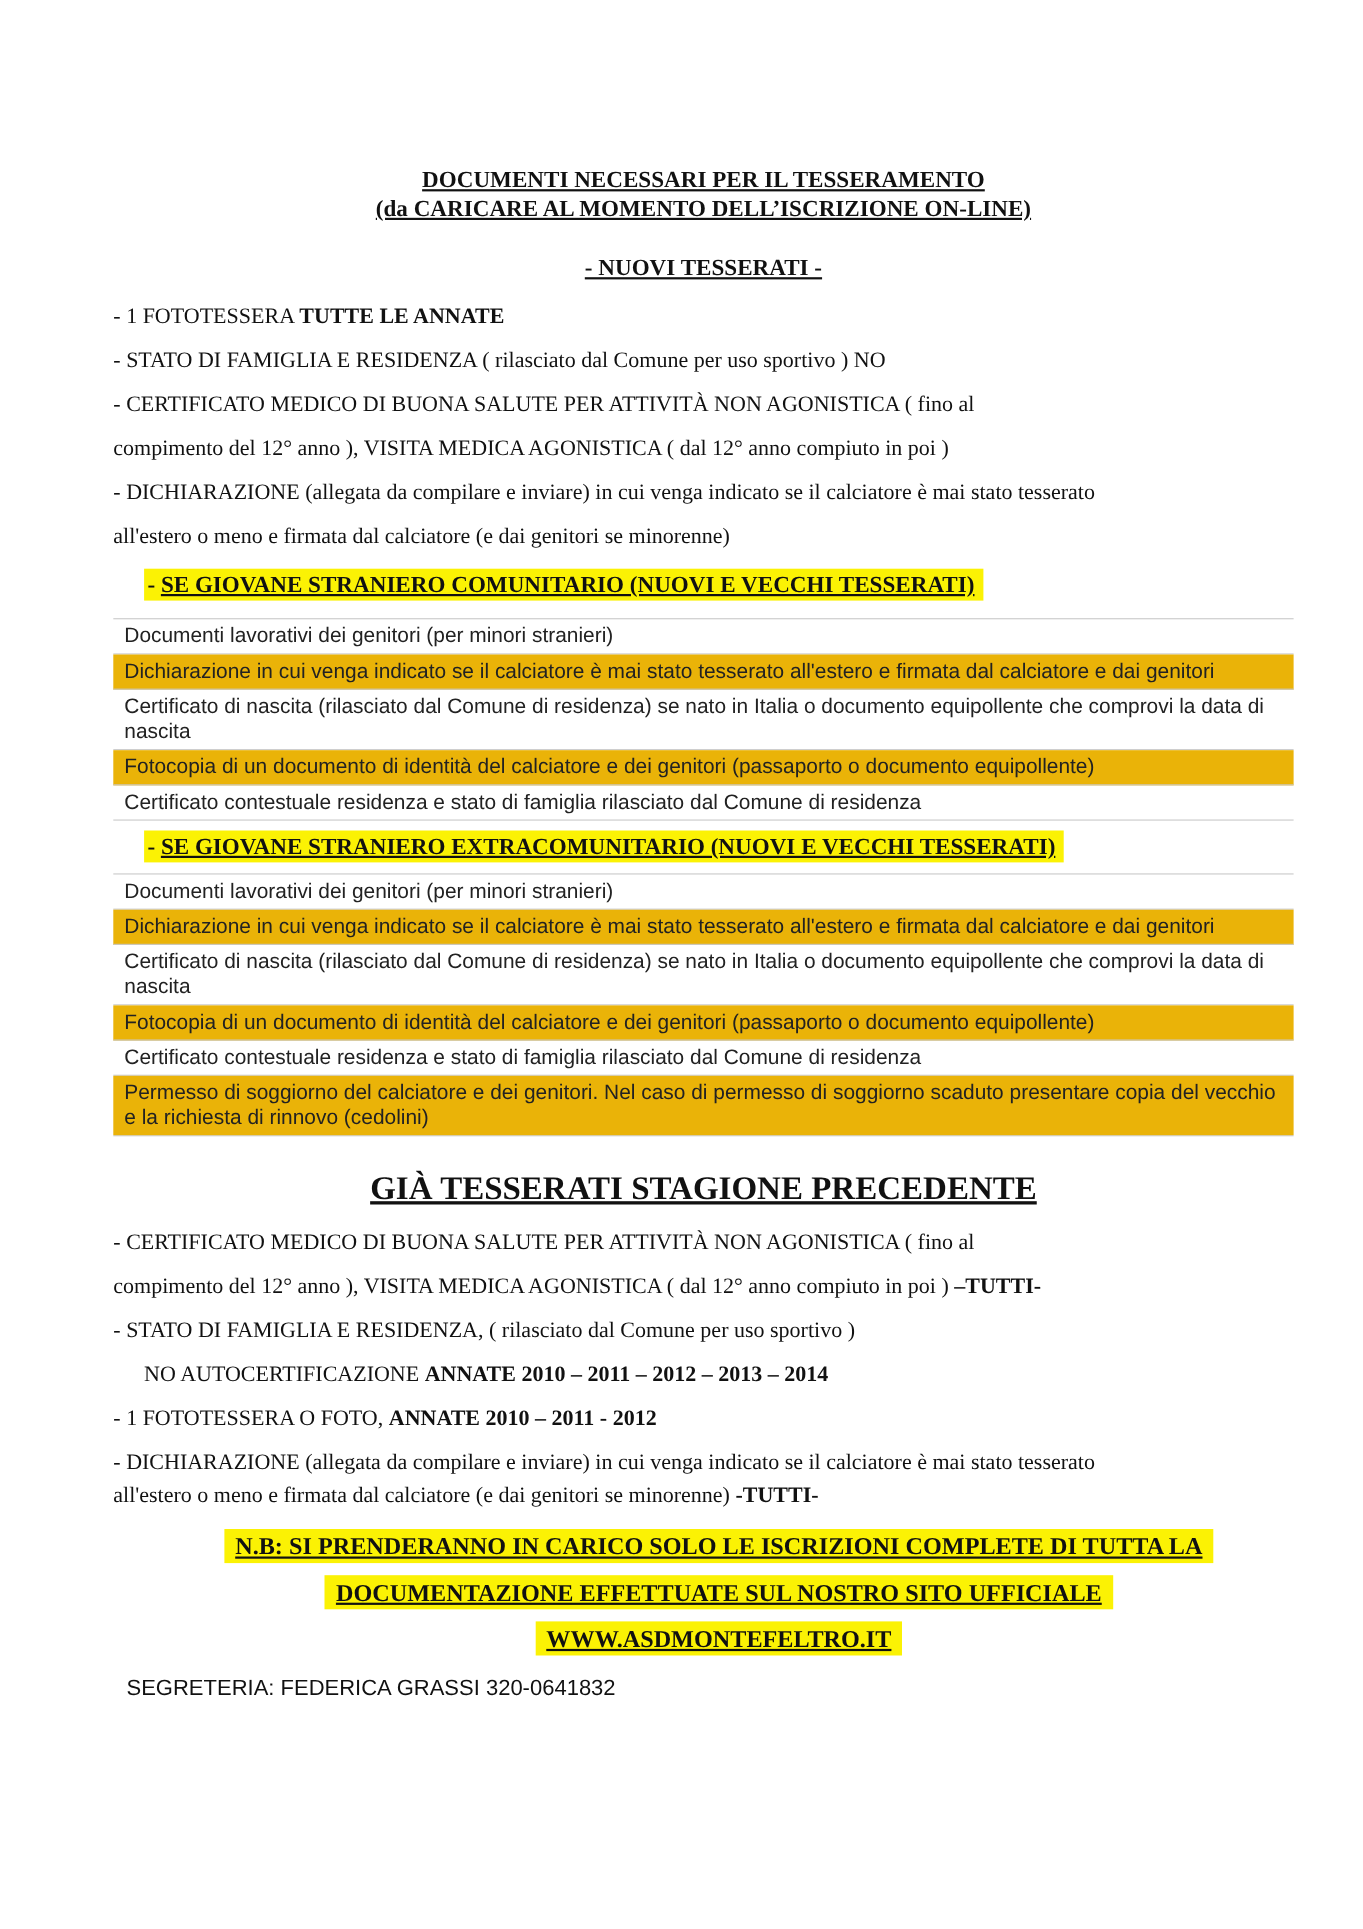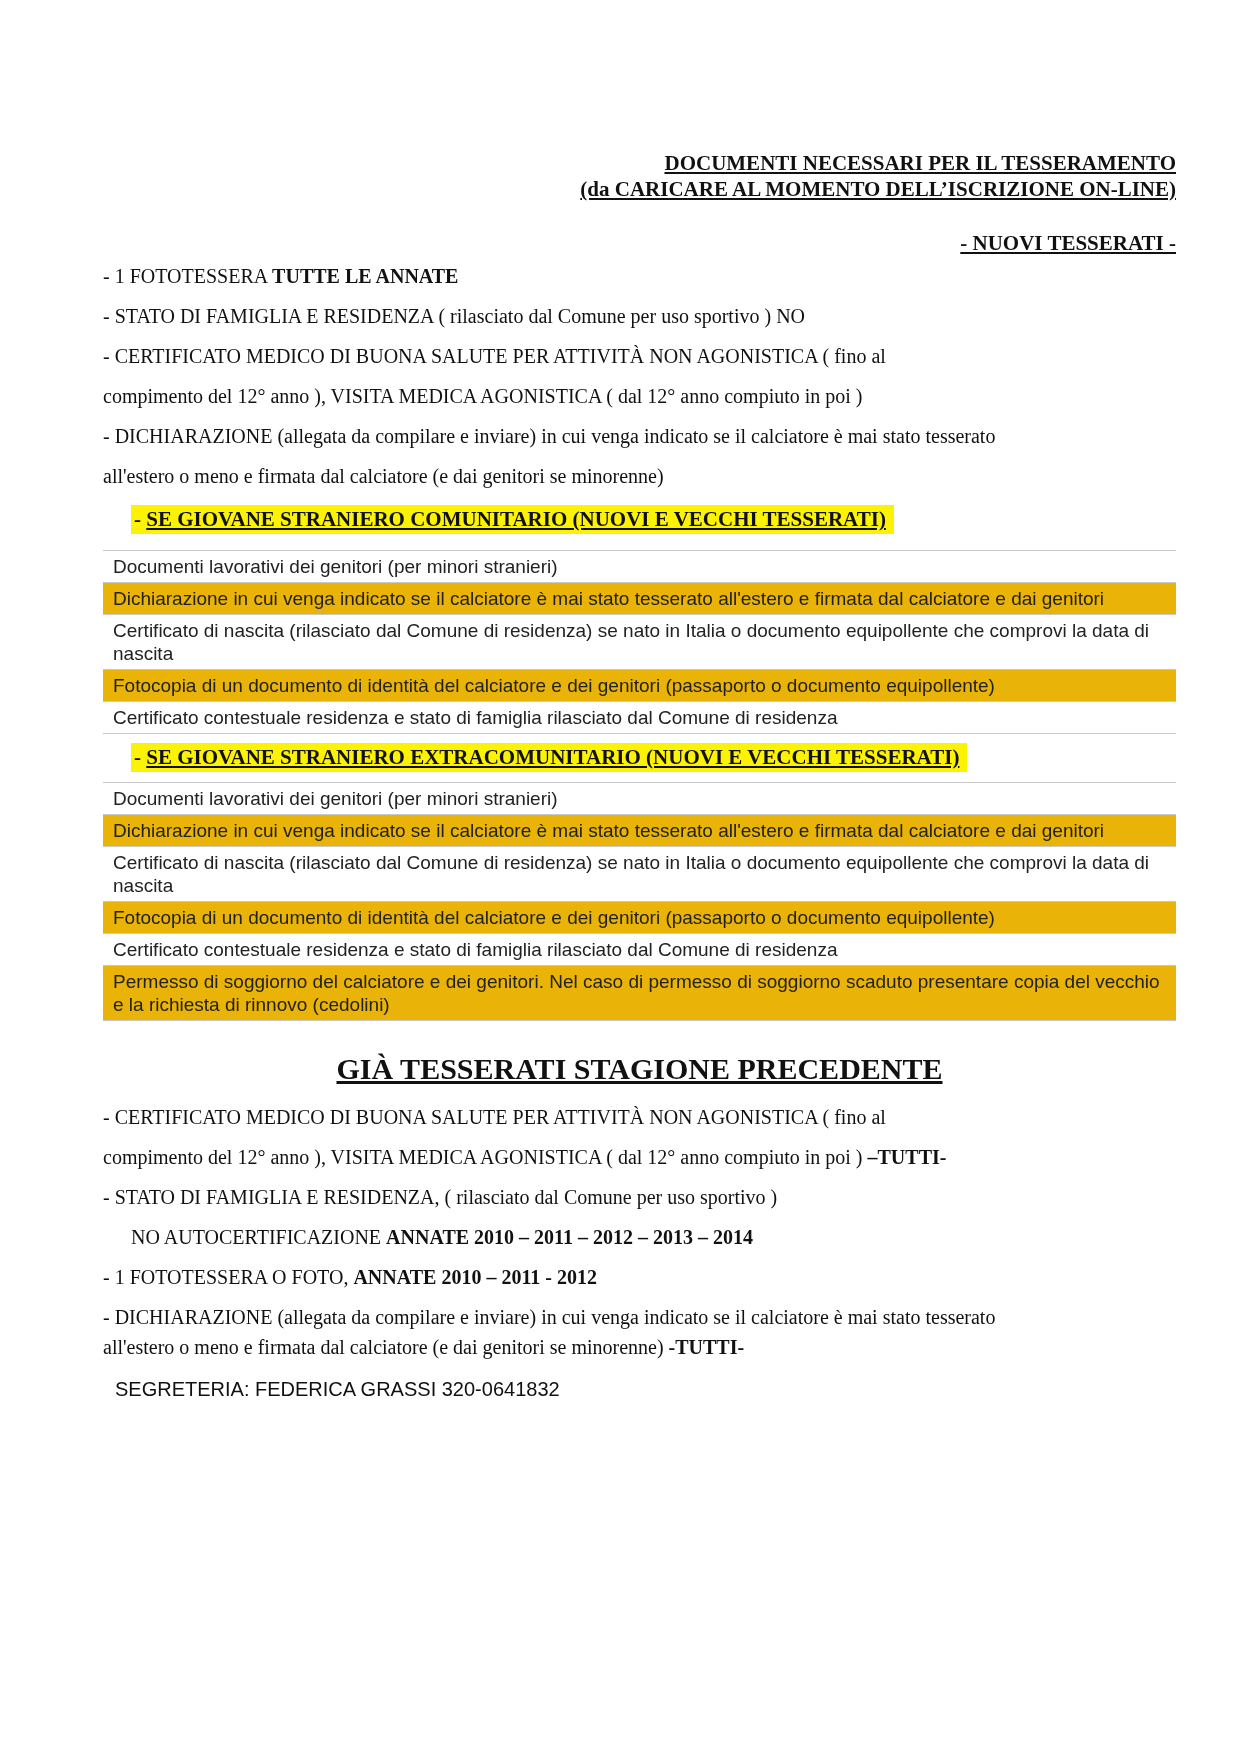--- a/index.html
+++ b/index.html
@@ -3,22 +3,22 @@
 <meta charset="utf-8">
 <style>
   html,body { margin:0; padding:0; background:#ffffff; }
   .page {
     position:relative; width:1239px; height:1754px; margin:0 auto;
     background:#ffffff; box-sizing:border-box;
     padding:150px 63px 0 103px; overflow:hidden;
     font-family:"Liberation Serif", serif; color:#111111;
   }
   .u { text-decoration:underline; }
-  .doc-title { text-align:right; font-weight:bold; font-size:21px; line-height:26px; white-space:nowrap; }
-  .center-heading { text-align:right; font-weight:bold; font-size:21px; line-height:26px; margin:28px 0 8px 0; white-space:nowrap; }
+  .doc-title { text-align:center; font-weight:bold; font-size:21px; line-height:26px; white-space:nowrap; }
+  .center-heading { text-align:center; font-weight:bold; font-size:21px; line-height:26px; margin:28px 0 20px 0; white-space:nowrap; }
   .bline { font-size:20px; line-height:24px; margin-bottom:16px; white-space:nowrap; }
   .bline b { font-weight:bold; }
   .indent { padding-left:28px; }
   .tight { margin-bottom:6px; }
   .hl { background:#fbf204; padding:2px 8px 3px 3px;margin-left:28px; }
   .hl-heading { font-size:21px; font-weight:bold; line-height:30px; margin:2px 0 16px 0; white-space:nowrap; }
   .hl-heading.second { margin:8px 0 10px 0; }
   .doc-table {
     width:100%; border-top:1px solid #c9c9c9; border-bottom:1px solid #c9c9c9;
     font-family:"Liberation Sans", sans-serif; font-size:19px; color:#222222;
@@ -88,16 +88,21 @@
   <div class="gia-lines">
     <div class="bline"><span>- CERTIFICATO MEDICO DI BUONA SALUTE PER ATTIVITÀ NON AGONISTICA ( fino al</span></div>
     <div class="bline"><span>compimento del 12° anno ), VISITA MEDICA AGONISTICA ( dal 12° anno compiuto in poi ) </span><b>–TUTTI-</b></div>
     <div class="bline"><span>- STATO DI FAMIGLIA E RESIDENZA, ( rilasciato dal Comune per uso sportivo )</span></div>
     <div class="bline indent"><span>NO AUTOCERTIFICAZIONE </span><b>ANNATE 2010 – 2011 – 2012 – 2013 – 2014</b></div>
     <div class="bline"><span>- 1 FOTOTESSERA O FOTO, </span><b>ANNATE 2010 – 2011 - 2012</b></div>
     <div class="bline tight"><span>- DICHIARAZIONE (allegata da compilare e inviare) in cui venga indicato se il calciatore è mai stato tesserato</span></div>
     <div class="bline"><span>all'estero o meno e firmata dal calciatore (e dai genitori se minorenne)  </span><b>-TUTTI-</b></div>
   </div>
 
+  <div class="nb">
+    <div class="nb-line"><span class="hl u">N.B: SI PRENDERANNO IN CARICO SOLO LE ISCRIZIONI COMPLETE DI TUTTA LA</span></div>
+    <div class="nb-line"><span class="hl u">DOCUMENTAZIONE EFFETTUATE SUL NOSTRO SITO UFFICIALE</span></div>
+    <div class="nb-line"><span class="hl u">WWW.ASDMONTEFELTRO.IT</span></div>
+  </div>
 
   <div class="footer">SEGRETERIA: FEDERICA GRASSI 320-0641832</div>
 
 </div>
 
 </body></html>

